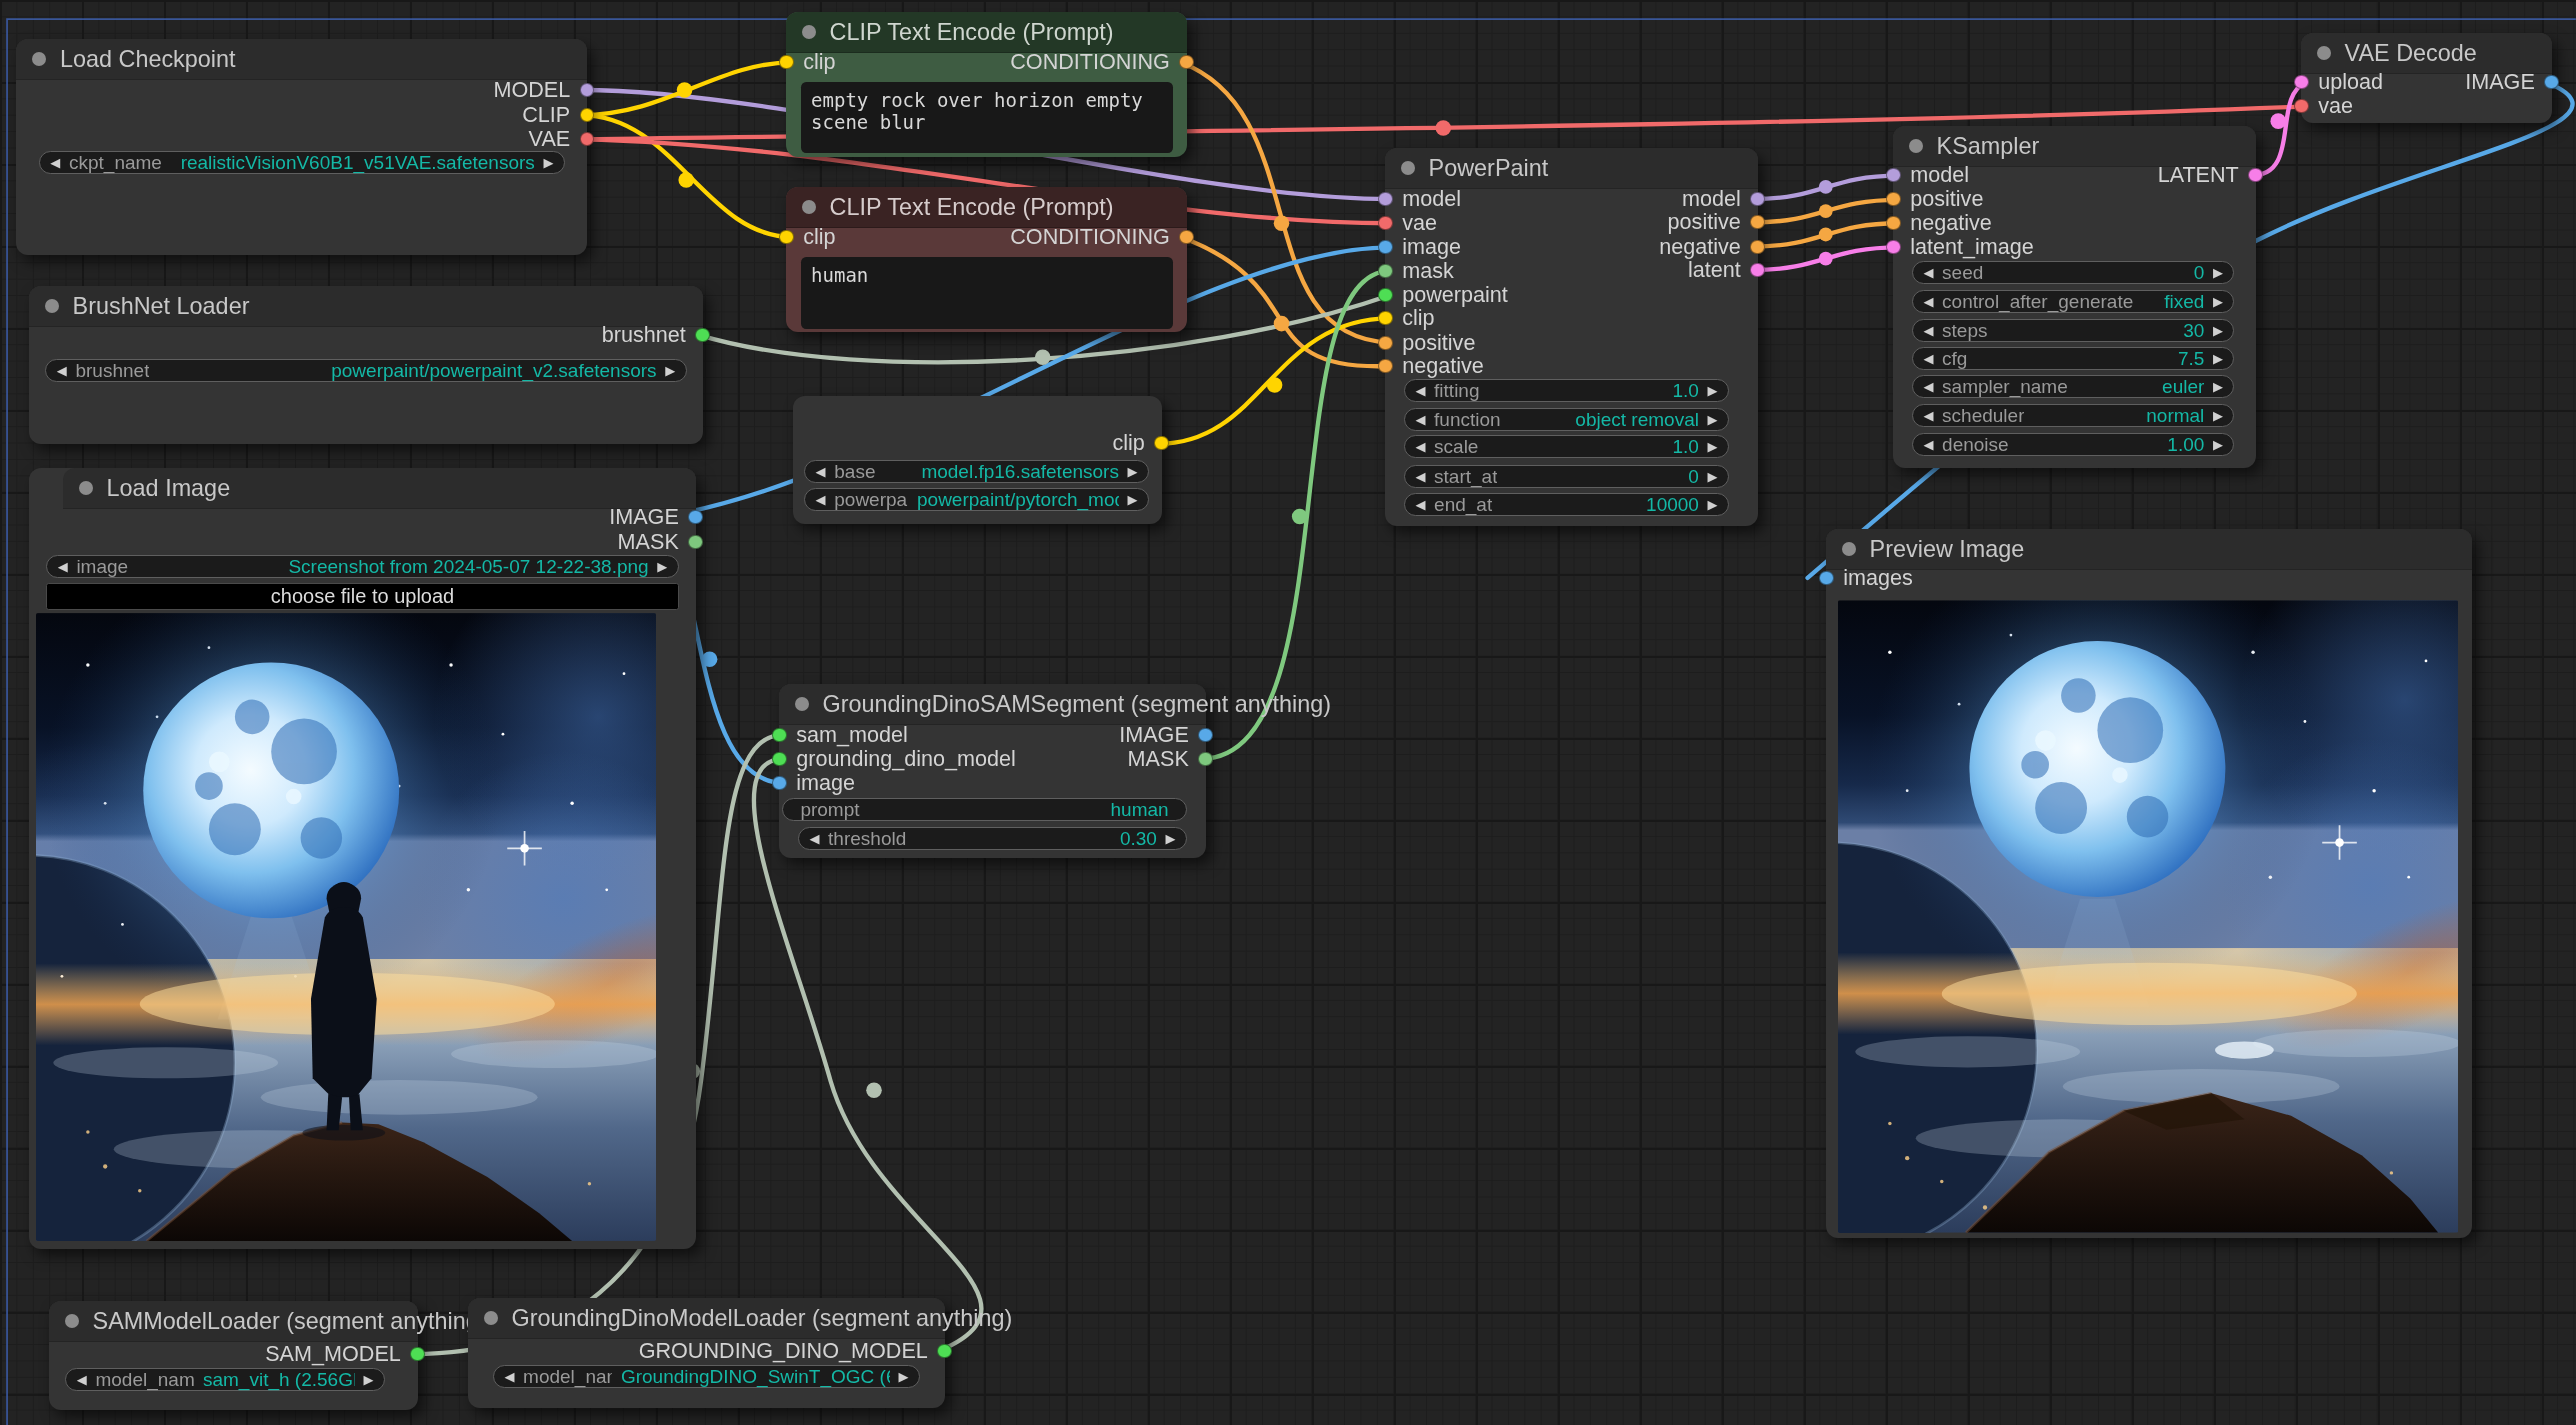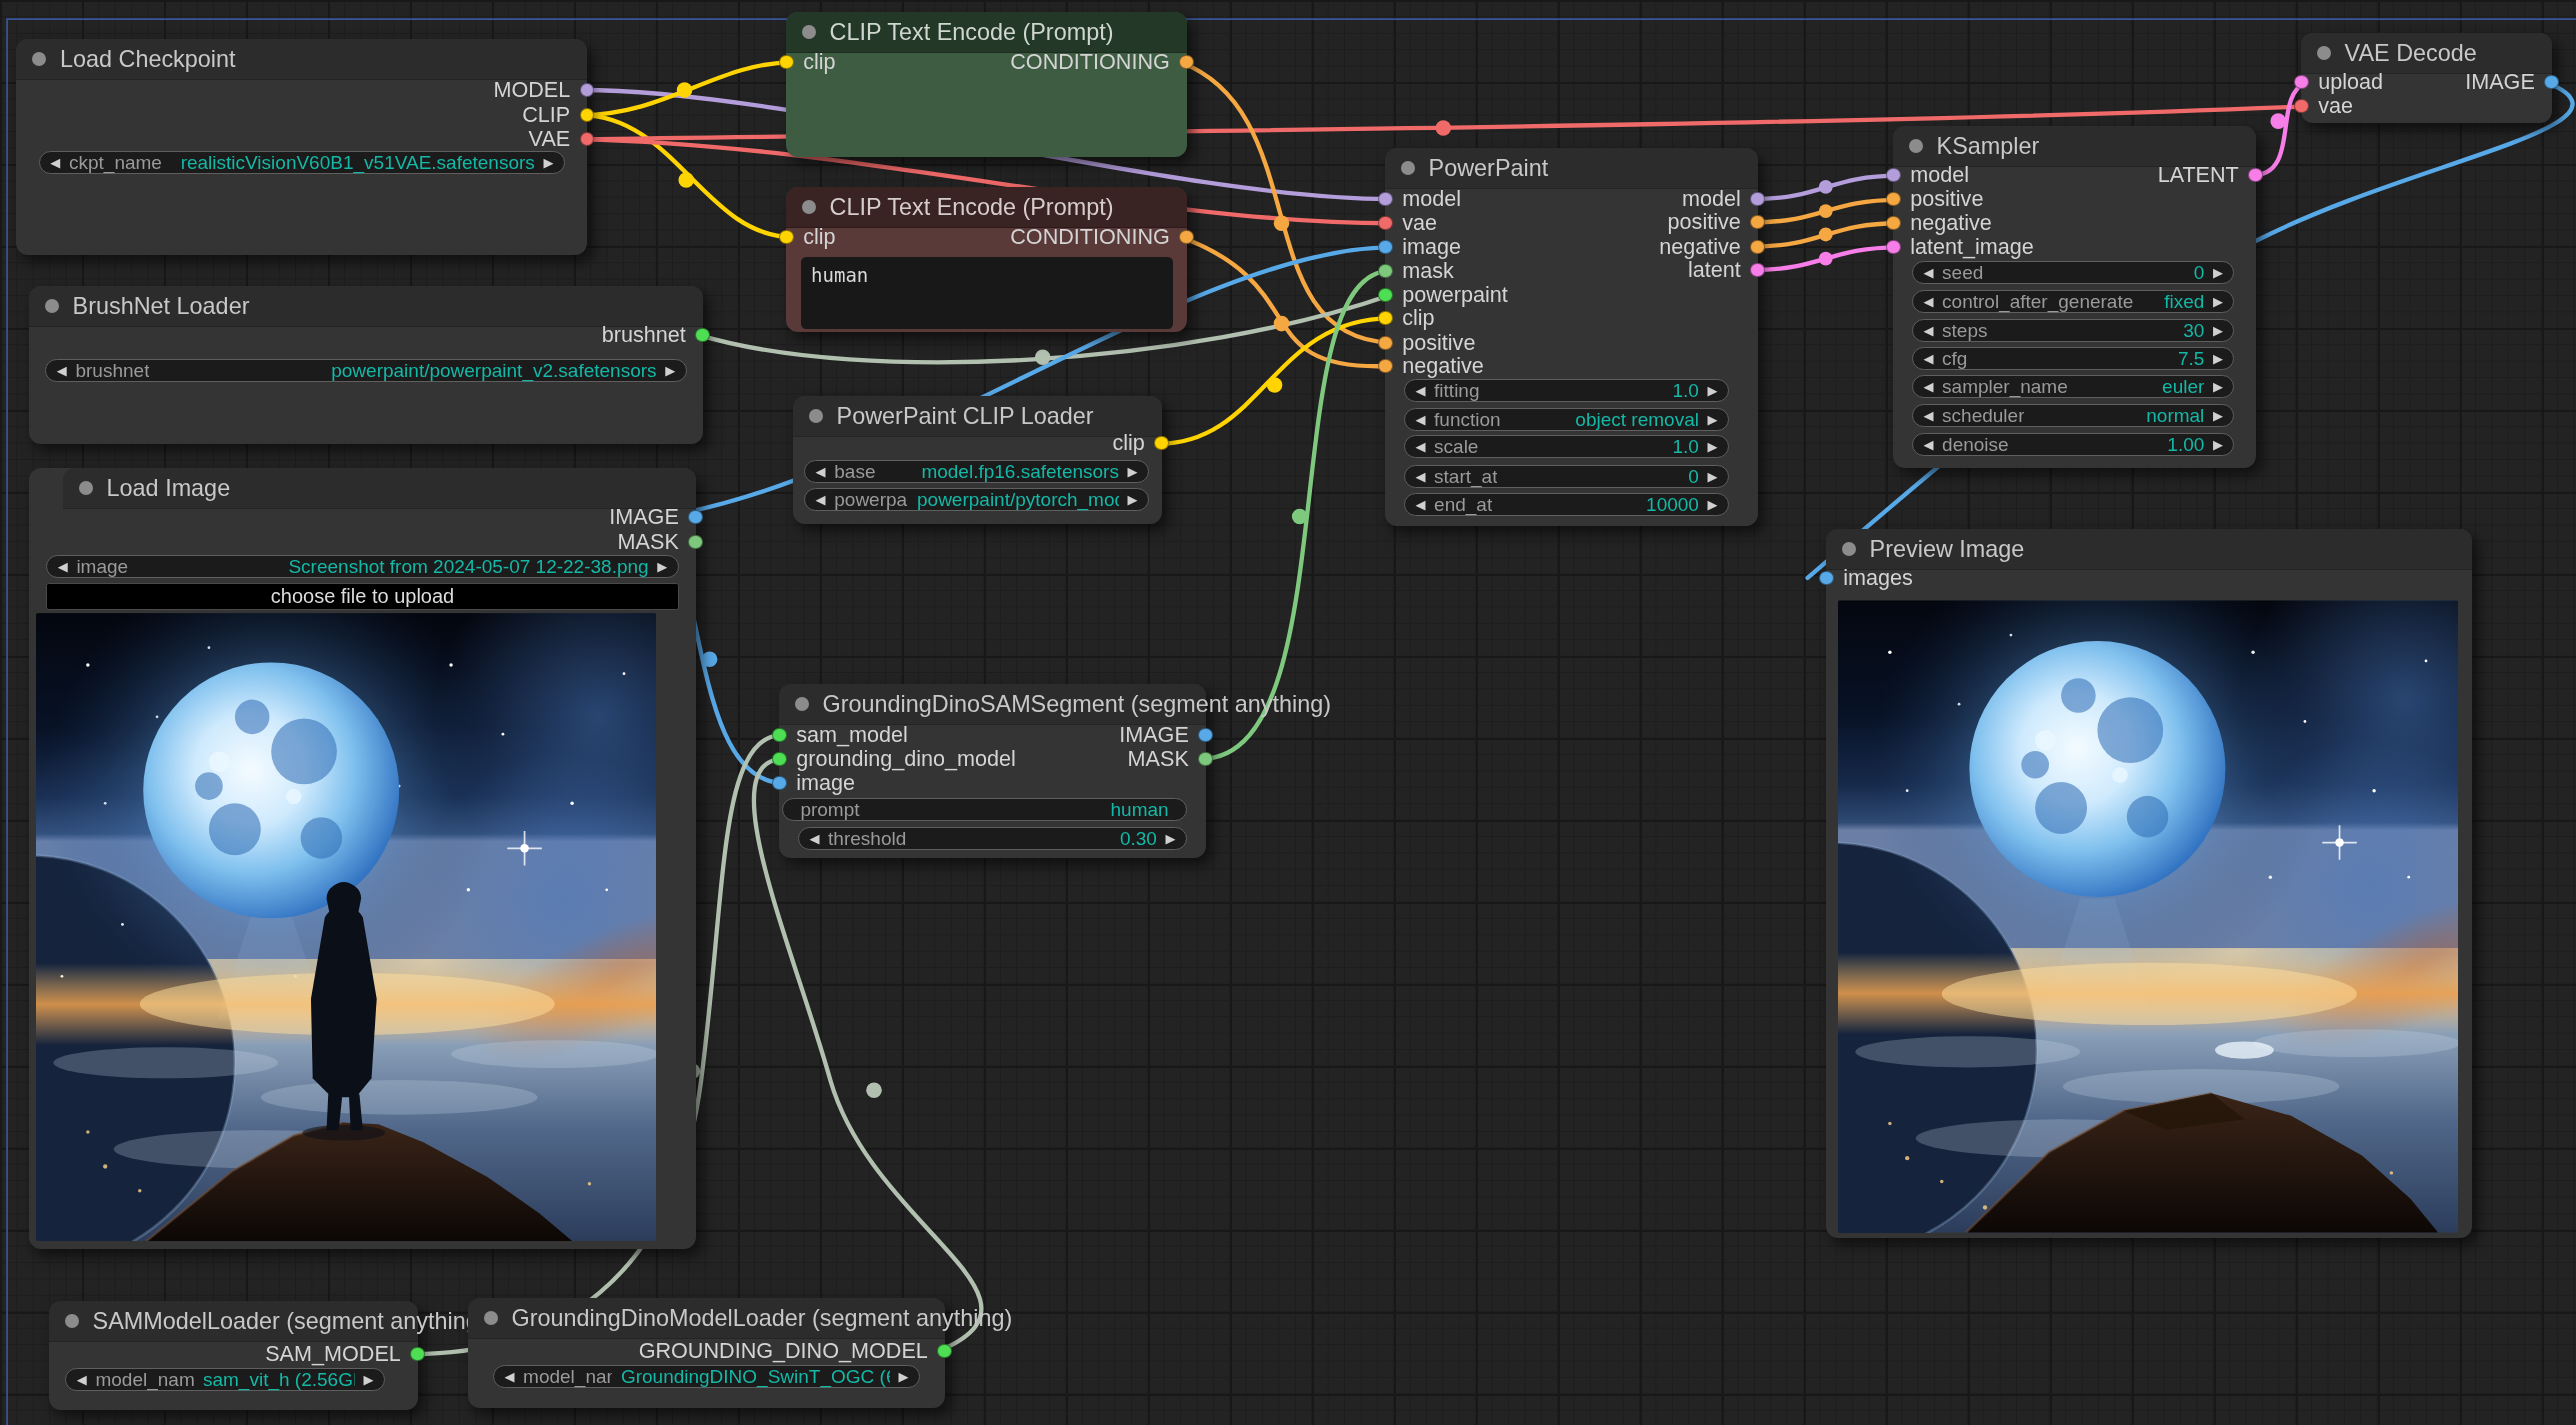--- a/index.html
+++ b/index.html
@@ -128,20 +128,21 @@
       <span>CLIP Text Encode (Prompt)</span>
     </div>
   <div class="in" style="top:38px">
       <span class="dot c-clip"></span>
       <span>clip</span>
     </div>
   <div class="out" style="top:38px">
       <span>CONDITIONING</span>
       <span class="dot c-cond"></span>
     </div>
+  <div class="ta" style="left:14.7px;top:70px;width:372px;height:71px;">empty rock over horizon empty scene blur</div>
 </div>
 
 <div class="node red" style="left:786px;top:187px;width:401px;height:145px;">
   <div class="ntitle">
       <span class="tdot"></span>
       <span>CLIP Text Encode (Prompt)</span>
     </div>
   <div class="in" style="top:38px">
       <span class="dot c-clip"></span>
       <span>clip</span>
@@ -164,24 +165,20 @@
     </div>
   <div class="widget" style="left:16.4px;right:16.4px;top:73px">
       <span class="arr">◀</span>
       <span class="wl">brushnet</span>
       <span class="wv">powerpaint/powerpaint_v2.safetensors</span>
       <span class="arr">▶</span>
     </div>
 </div>
 
 <div class="node" style="left:793px;top:396px;width:369px;height:128px;">
-  <div class="ntitle">
-      <span class="tdot"></span>
-      <span>PowerPaint CLIP Loader</span>
-    </div>
   <div class="out" style="top:35px">
       <span>clip</span>
       <span class="dot c-clip"></span>
     </div>
   <div class="widget" style="left:11.2px;right:13px;top:64px">
       <span class="arr">◀</span>
       <span class="wl">base</span>
       <span class="wv">model.fp16.safetensors</span>
       <span class="arr">▶</span>
     </div>

